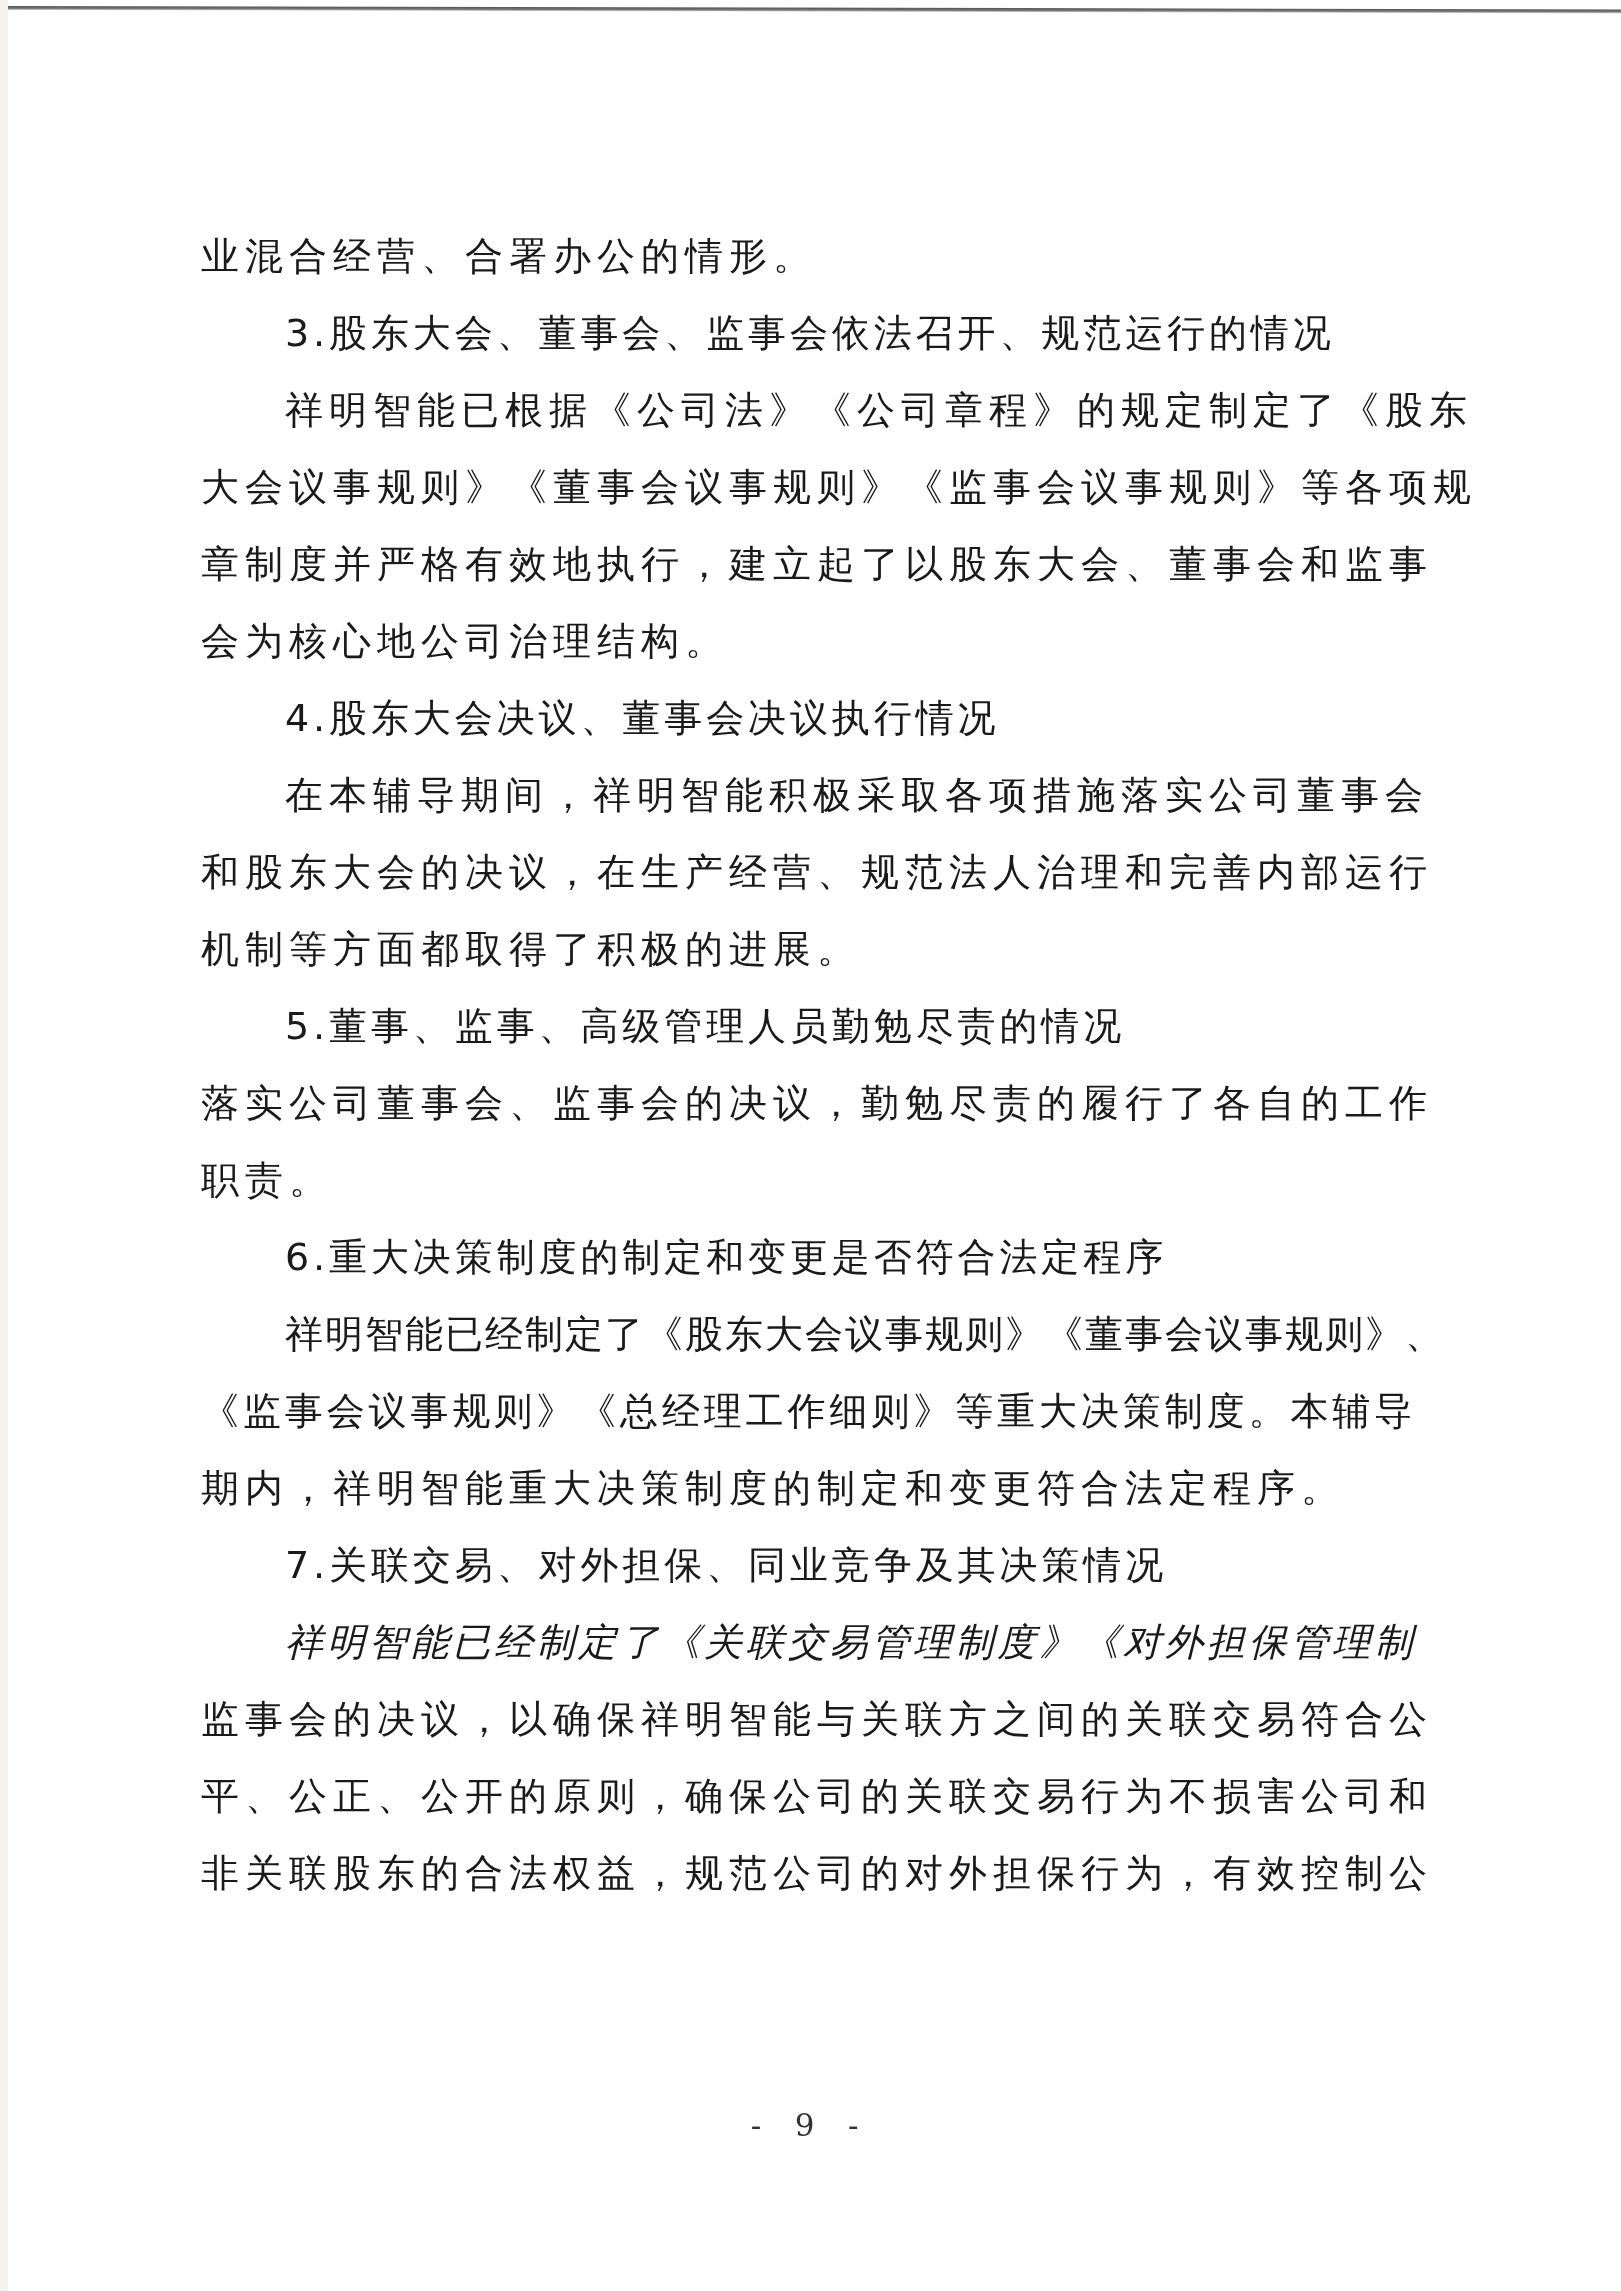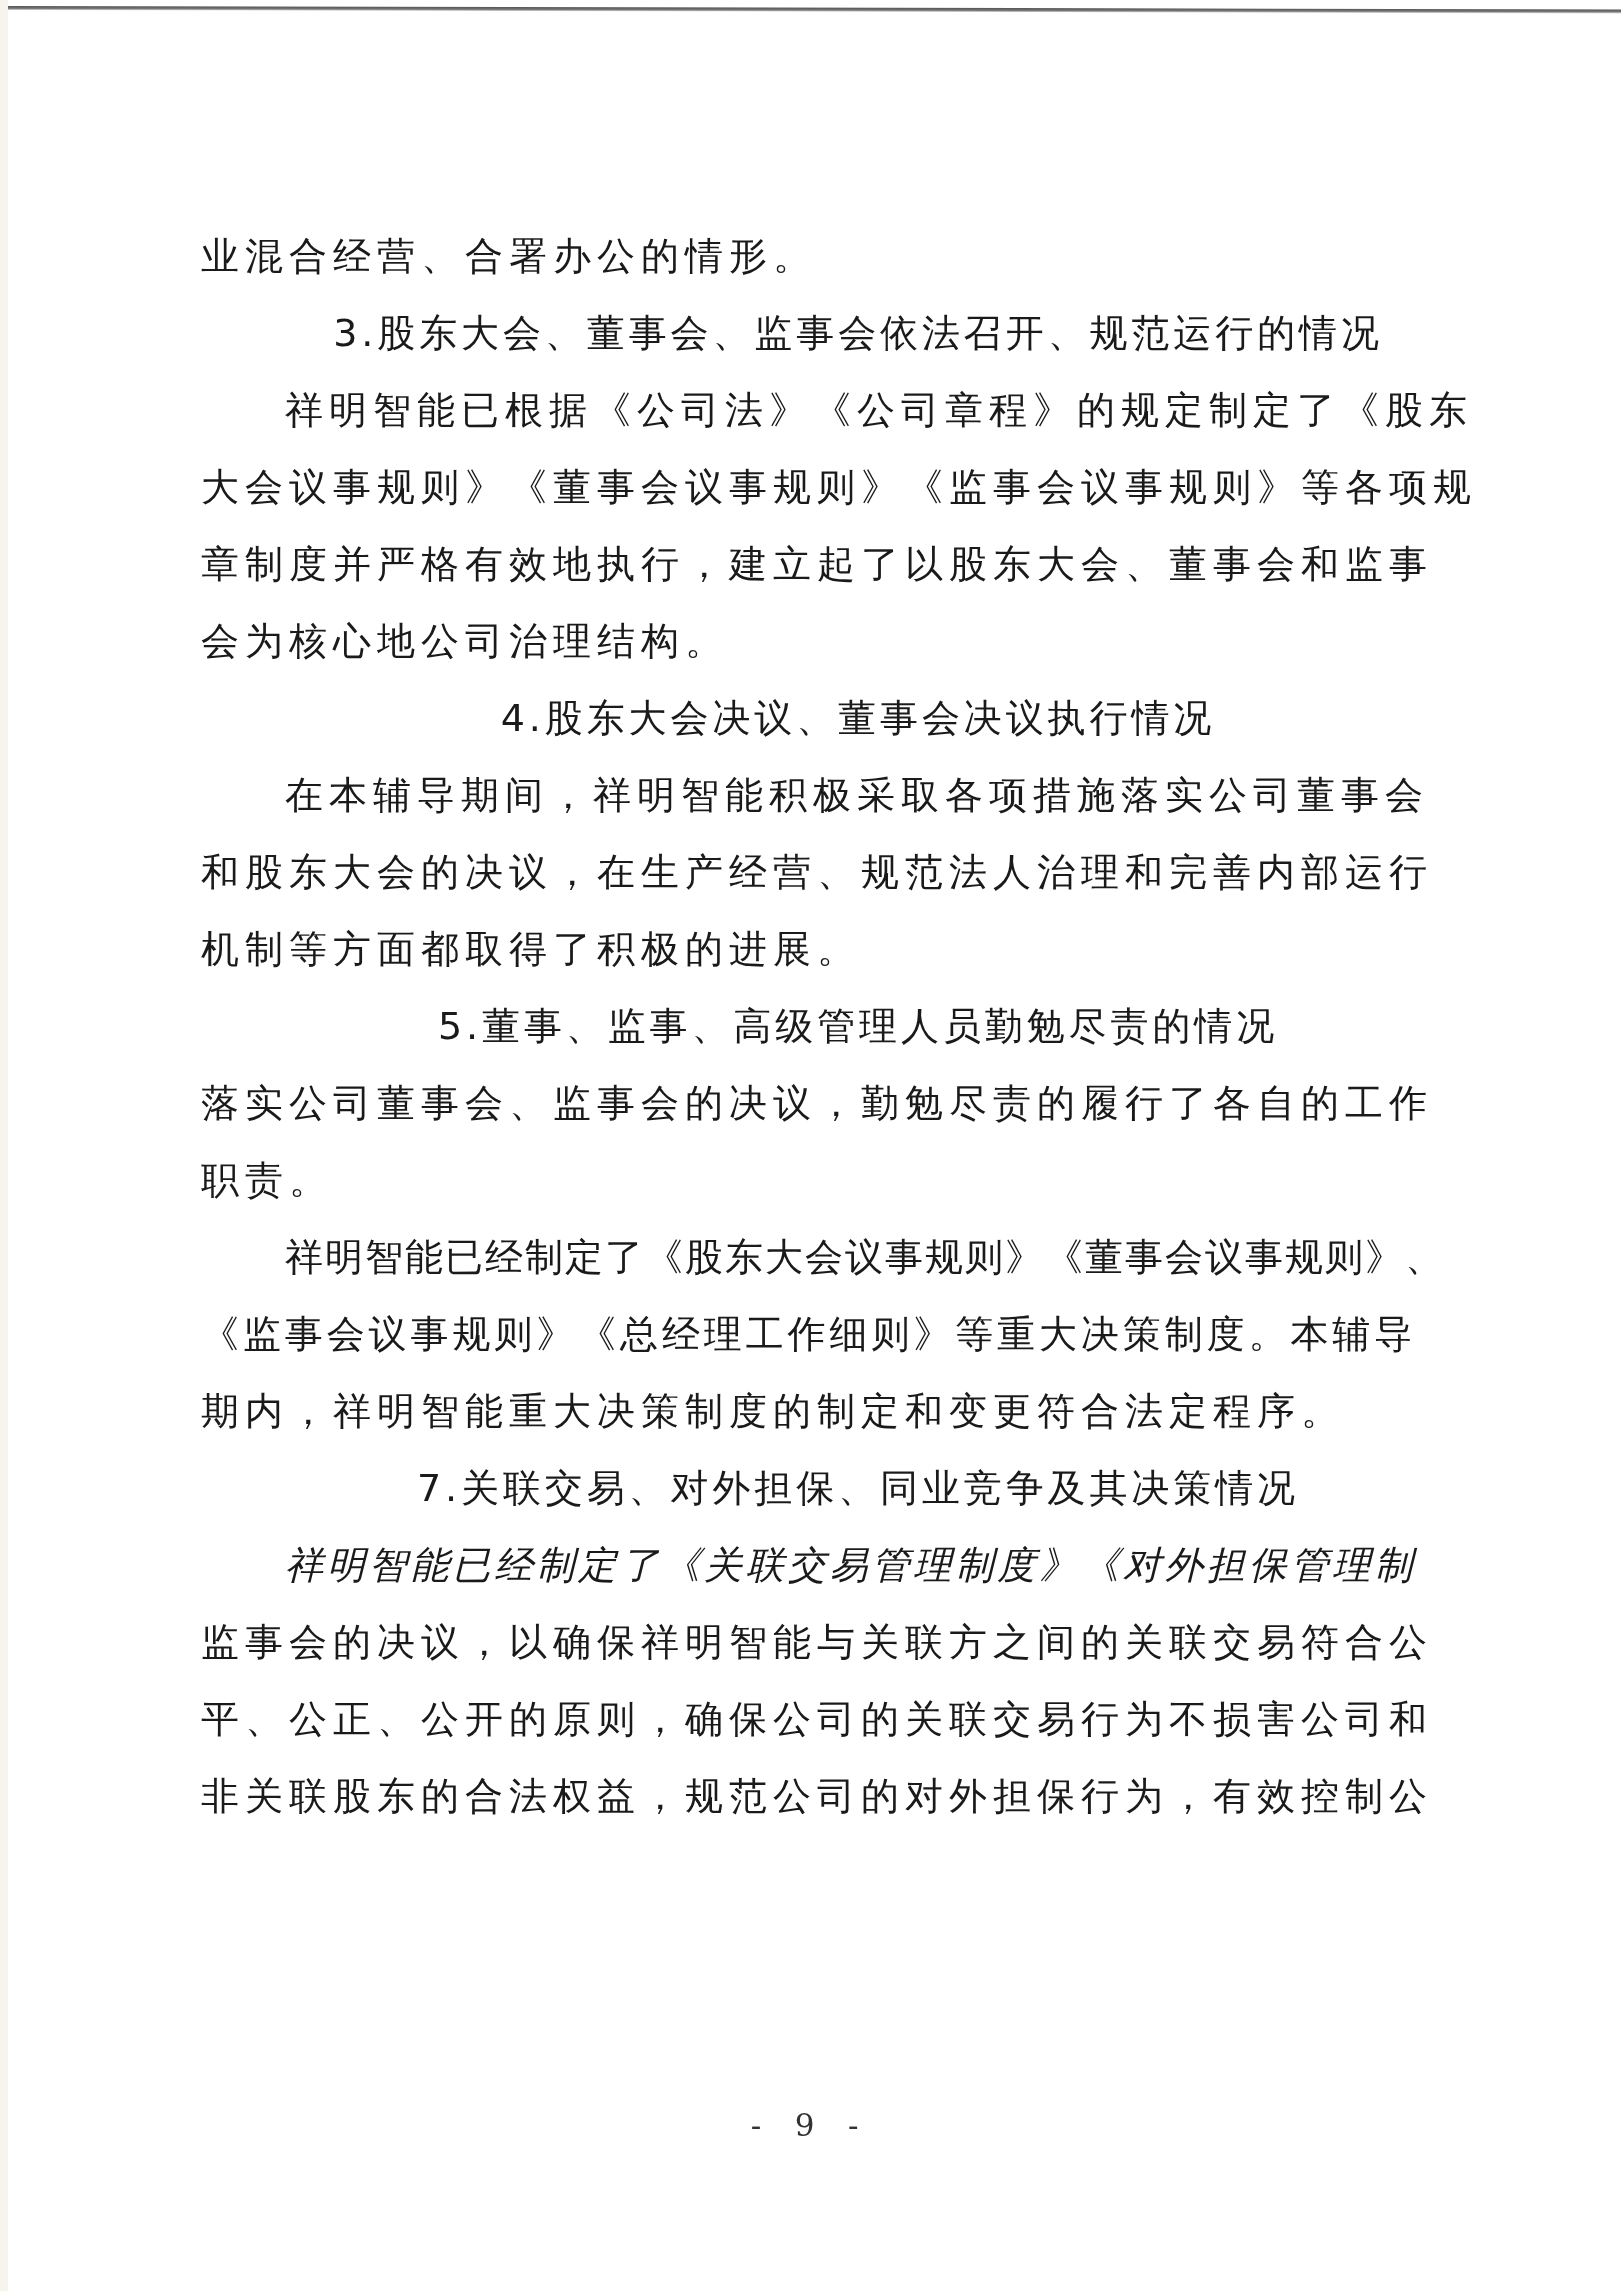--- a/index.html
+++ b/index.html
@@ -16,21 +16,21 @@
     position: absolute; left: 0; top: 0; width: 7.8px; height: 2292px; background: #f7f4ee;
   }
   .page-body {
     position: absolute; left: 201px; top: 218px; width: 1230px;
   }
   .line {
     font-size: 38px; line-height: 77px; height: 77px; white-space: nowrap;
     letter-spacing: 6px;
   }
   .line.indent { padding-left: 84px; }
-  .line.heading { padding-left: 84px; letter-spacing: 3.9px; text-align: center; }
+  .line.heading { padding-left: 84px; letter-spacing: 3.9px; }
   .page-number {
     position: absolute; left: 0; width: 1621px; top: 2107px; text-align: center;
     font-family: "DejaVu Serif", "Liberation Serif", serif; font-size: 31px; color: #333;
     letter-spacing: 11.8px;
   }
 </style>
 </head>
 <body>
 
 <div class="scan-edge-left"></div>
@@ -43,20 +43,21 @@
   <div class="line">大会议事规则》《董事会议事规则》《监事会议事规则》等各项规</div>
   <div class="line">章制度并严格有效地执行，建立起了以股东大会、董事会和监事</div>
   <div class="line">会为核心地公司治理结构。</div>
   <div class="line heading">4.股东大会决议、董事会决议执行情况</div>
   <div class="line indent">在本辅导期间，祥明智能积极采取各项措施落实公司董事会</div>
   <div class="line">和股东大会的决议，在生产经营、规范法人治理和完善内部运行</div>
   <div class="line">机制等方面都取得了积极的进展。</div>
   <div class="line heading">5.董事、监事、高级管理人员勤勉尽责的情况</div>
   <div class="line">落实公司董事会、监事会的决议，勤勉尽责的履行了各自的工作</div>
   <div class="line">职责。</div>
+  <div class="line heading">6.重大决策制度的制定和变更是否符合法定程序</div>
   <div class="line indent" style="letter-spacing:2px;">祥明智能已经制定了《股东大会议事规则》《董事会议事规则》、</div>
   <div class="line" style="letter-spacing:3.9px;">《监事会议事规则》《总经理工作细则》等重大决策制度。本辅导</div>
   <div class="line">期内，祥明智能重大决策制度的制定和变更符合法定程序。</div>
   <div class="line heading">7.关联交易、对外担保、同业竞争及其决策情况</div>
   <div class="line indent" style="letter-spacing:3.9px;font-style:italic;">祥明智能已经制定了《关联交易管理制度》《对外担保管理制</div>
   <div class="line">监事会的决议，以确保祥明智能与关联方之间的关联交易符合公</div>
   <div class="line">平、公正、公开的原则，确保公司的关联交易行为不损害公司和</div>
   <div class="line">非关联股东的合法权益，规范公司的对外担保行为，有效控制公</div>
 </div>
 

